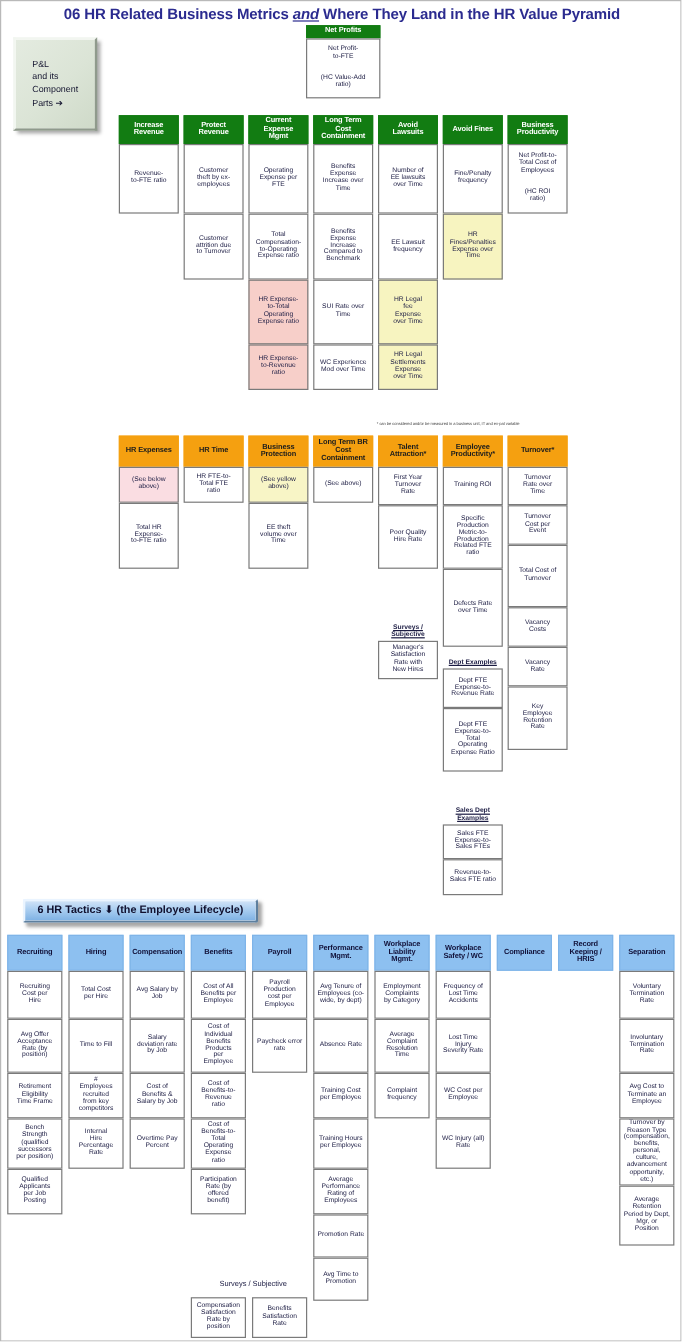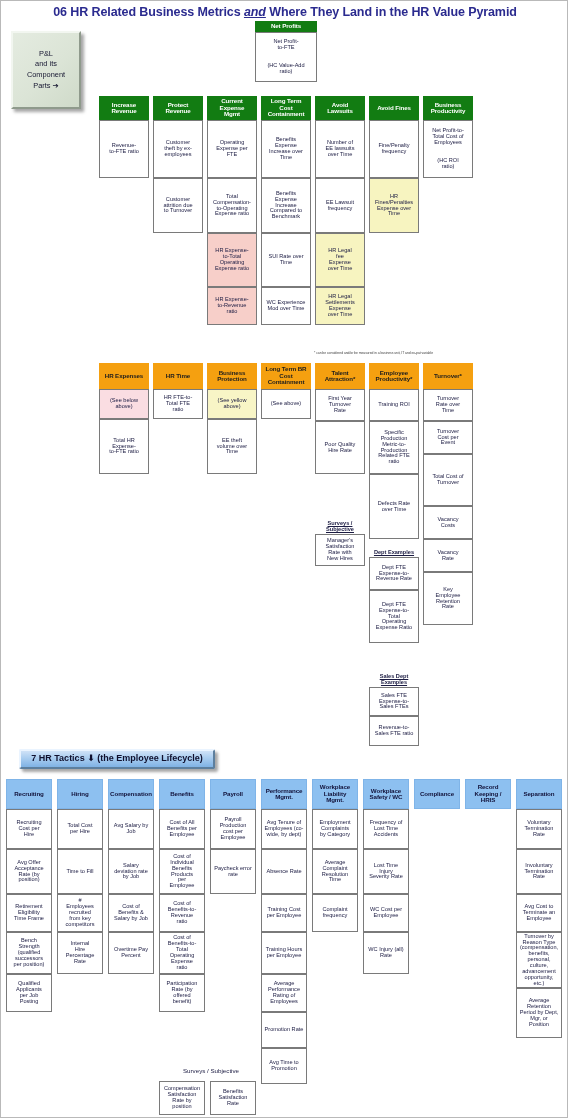--- a/index.html
+++ b/index.html
@@ -20,21 +20,21 @@
   .hdr.green{background:#127c12;border-color:#127c12;}
   .hdr.orange{background:#f5a010;border-color:#f5a010;color:#1d1d1d;}
   .hdr.blue{background:#8dc0f0;border-color:#7fb4e8;color:#12123a;}
   .body{background:#ffffff;font-size:5.6px;color:#1b1b42;}
   .body.pink{background:#f7cfc9;}
   .body.yellow{background:#f7f4c0;}
   .body.ltpink{background:#fadde2;}
   .body.ltyellow{background:#f8f5c6;}
 
   
-  .sidebox{position:absolute;box-sizing:border-box;text-align:center;
+  .sidebox{position:absolute;box-sizing:border-box;text-align:left;
            display:flex;flex-direction:column;align-items:center;justify-content:center;
            font-size:7.4px;line-height:1.45;color:#151530;
            box-shadow:3px 3px 3px rgba(0,0,0,.35);}
   .sb-green{background:linear-gradient(135deg,#e4ebe0 0%,#dbe4d6 55%,#cfdac9 100%);
             border:2px solid #8f9a8c;border-top-color:#f2f6f0;border-left-color:#f2f6f0;}
   .sb-gold{background:linear-gradient(180deg,#f2d86a 0%,#e8c43c 40%,#d6ae20 100%);
            border:2px solid #9c7d10;border-top-color:#fdf3bd;border-left-color:#fdf3bd;
            font-weight:bold;font-size:7.6px;}
   .sb-blue{background:linear-gradient(180deg,#cfe2f7 0%,#a9cdf0 45%,#7fb2e4 100%);
            border:2px solid #5d7f9e;border-top-color:#eaf4ff;border-left-color:#eaf4ff;
@@ -51,21 +51,21 @@
 
 <div id="page">
 
   <div class="ttl">
     <span>06 HR Related Business Metrics </span><span class="it">and</span><span> Where They Land in the HR Value Pyramid</span>
   </div>
 
   <div class="sidebox sb-green" style="left:10px;top:30px;width:70px;height:78px;">P&amp;L<br>and its<br>Component<br>Parts ➔</div>
 
 
-  <div class="sidebox sb-blue" style="left:18px;top:748px;width:196px;height:20px;">7 HR Tactics ⬇ (the Employee Lifecycle)</div>
+  <div class="sidebox sb-blue" style="left:18px;top:748px;width:196px;height:20px;">6 HR Tactics ⬇ (the Employee Lifecycle)</div>
 
   <div class="note" style="left:313px;top:350px;width:250px;">* can be considered and/or be measured in a business unit, IT and ex-pat variable</div>
 
   <div class="cell hdr green" style="left:254px;top:20px;width:62px;height:11px;">Net Profits</div>
   <div class="cell body" style="left:254px;top:31px;width:62px;height:50px;">Net Profit-<br>to-FTE<br><br><br>(HC Value-Add<br>ratio)</div>
 
   <div id="pnl-row">
       <div class="cell hdr green" style="left:98px;top:95px;width:50px;height:24px;">Increase<br>Revenue</div>
       <div class="cell body" style="left:98px;top:119px;width:50px;height:58px;">Revenue-<br>to-FTE ratio</div>
       <div class="cell hdr green" style="left:152px;top:95px;width:50px;height:24px;">Protect<br>Revenue</div>

